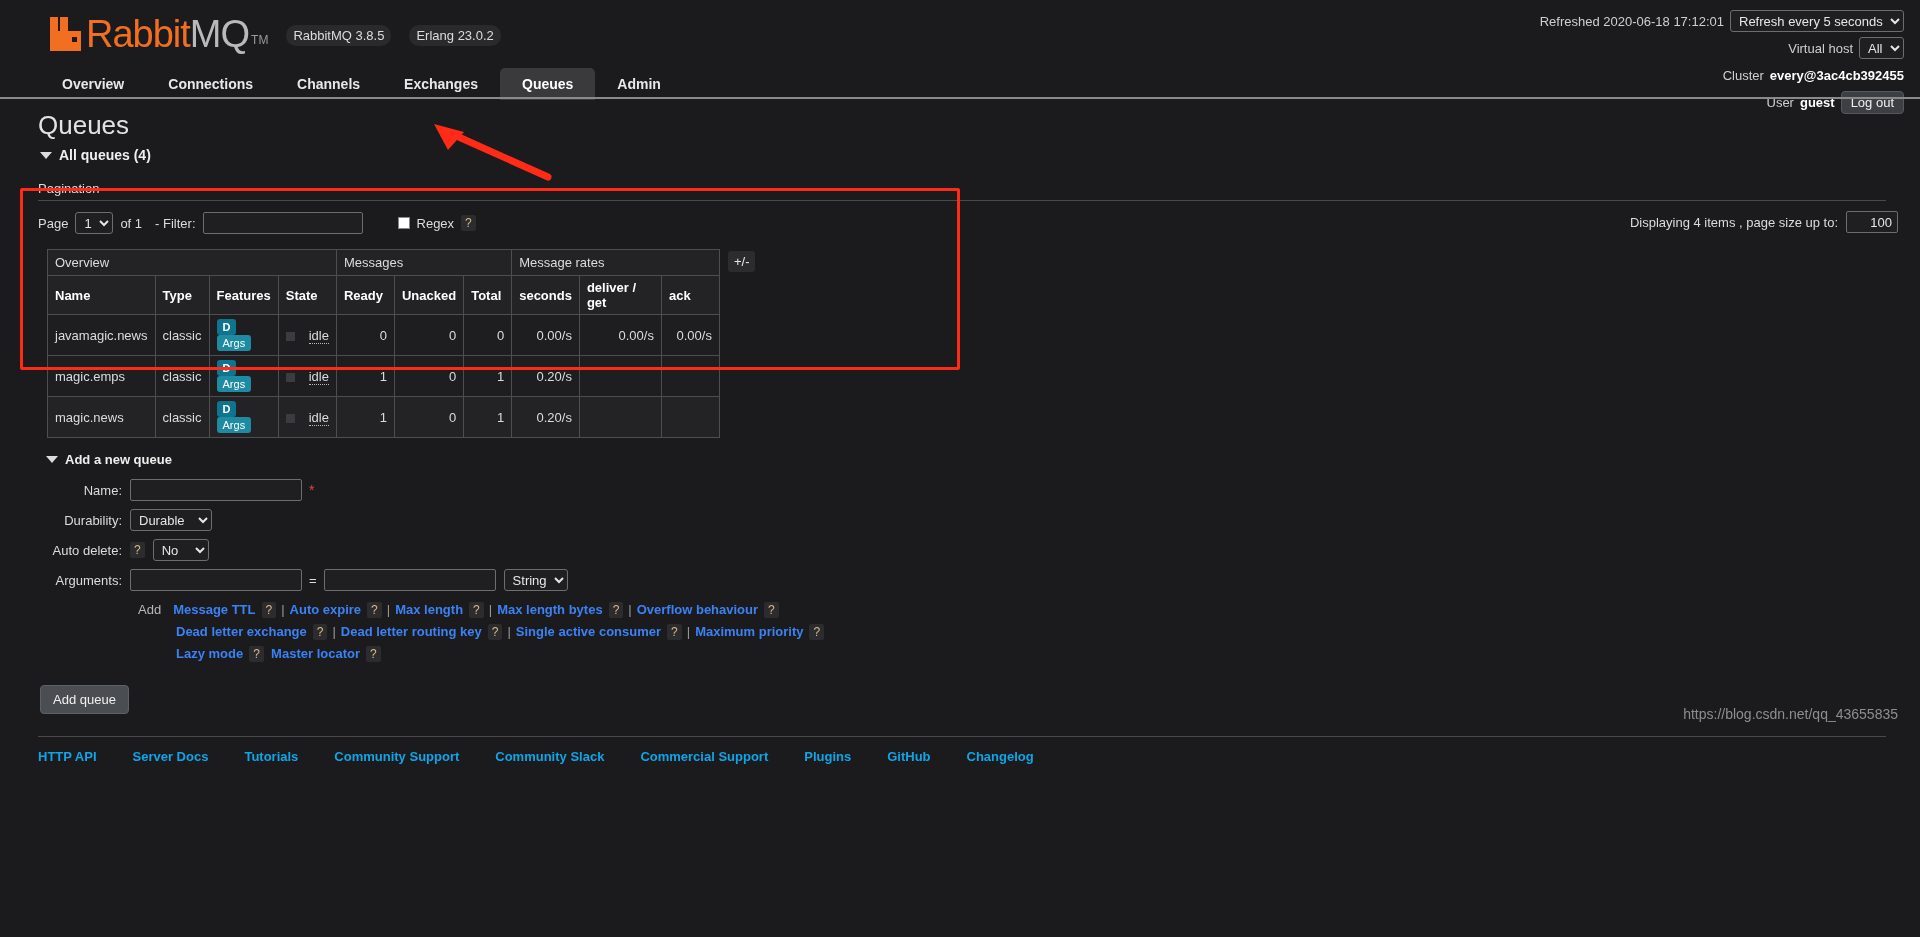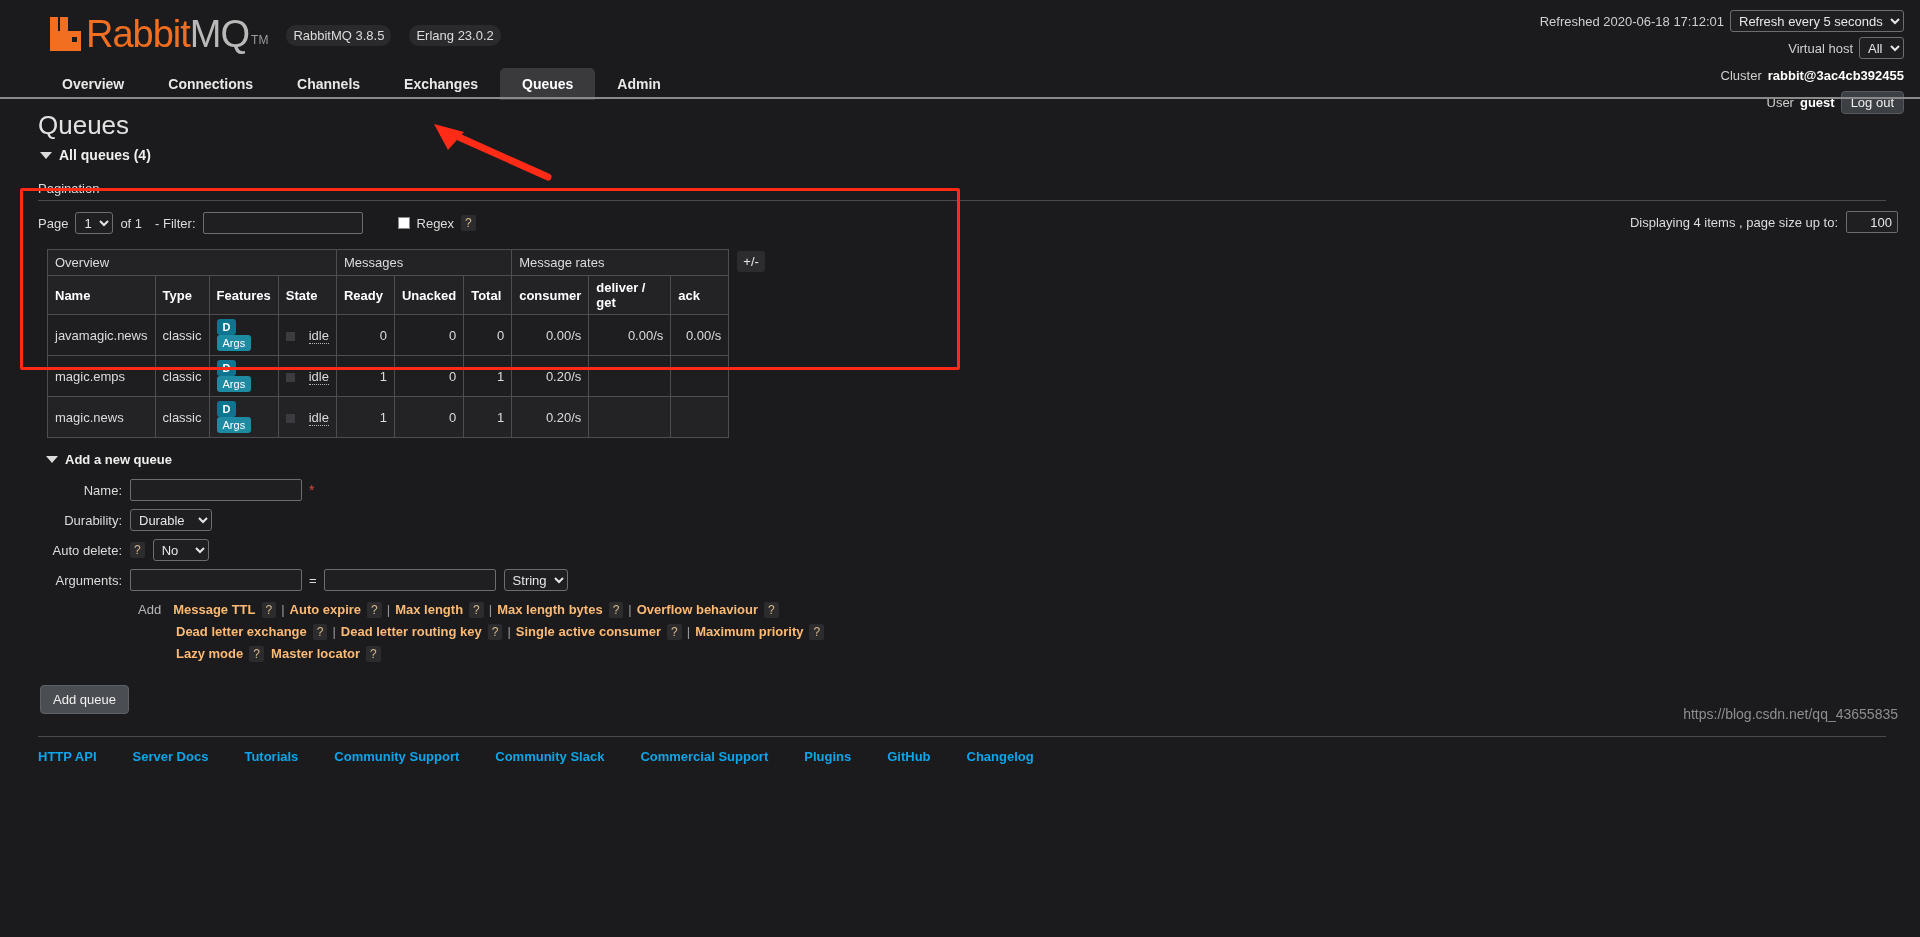--- a/index.html
+++ b/index.html
@@ -111,21 +111,21 @@
   .plusminus { margin-left: 8px; margin-top: 2px; font-size: 13px; color: #e8e8e8; background: #2c2c2f; padding: 3px 6px; border-radius: 3px; cursor: pointer; }
 
   
   .addq-head { margin: 14px 0 0 46px; font-size: 13px; font-weight: bold; color: #efefef; display: flex; align-items: center; gap: 7px; }
   .form { margin: 12px 0 0 0; font-size: 13px; }
   .frow { display: flex; align-items: center; margin-bottom: 8px; }
   .flabel { width: 130px; text-align: right; padding-right: 8px; color: #dcdcdc; }
   .req { color: #e0483c; margin-left: 7px; font-size: 14px; }
   .arg-links { margin-left: 138px; font-size: 13px; line-height: 21px; color: #ffffff; }
   .arg-links .addword { color: #b8b8b8; margin-right: 12px; }
-  .arg-links b { font-weight: bold; color: #fdba74; cursor: pointer; }
+  .arg-links b { font-weight: bold; color: #3b82f6; cursor: pointer; }
   .arg-links .sep { color: #9a9a9a; margin: 0 5px; }
   .addq-btn { margin: 20px 0 0 40px; background: #4a4d51; border: 1px solid #5d6064; color: #f0f0f0; font-size: 13px; padding: 6px 12px; border-radius: 4px; cursor: pointer; }
 
   
   .footer { margin: 22px 0 0 38px; width: 1848px; border-top: 1px solid #4a4a4d; padding-top: 12px; display: flex; gap: 36px; font-size: 13px; font-weight: bold; }
   .footer a { color: #0ea5e9; text-decoration: none; cursor: pointer; }
   .watermark { position: absolute; right: 22px; bottom: 14px; color: #8e8e90; font-size: 14px; }
 
   
   .arrow-anno { position: absolute; left: 430px; top: 122px; width: 130px; height: 60px; pointer-events: none; }
@@ -157,21 +157,21 @@
         </select>
       </div>
       <div class="hdr-line">
         <span>Virtual host</span>
         <select class="sel">
           <option>All</option>
         </select>
       </div>
       <div class="hdr-line">
         <span>Cluster</span>
-        <b>rabbit@3ac4cb392455</b>
+        <b>every@3ac4cb392455</b>
       </div>
       <div class="hdr-line">
         <span>User</span>
         <b>guest</b>
         <button class="btn">Log out</button>
       </div>
     </div>
 
     <div class="tabs" id="tabs">
         <div class="tab">Overview</div>
@@ -222,21 +222,21 @@
               <td colspan="3">Message rates</td>
             </tr>
             <tr class="colhdr">
               <td style="width: 96px;">Name</td>
               <td style="width: 50px;">Type</td>
               <td style="width: 62px;">Features</td>
               <td style="width: 58px;">State</td>
               <td style="width: 58px; margin-left: 36px;">Ready</td>
               <td style="width: 58px;">Unacked</td>
               <td style="width: 48px;">Total</td>
-              <td style="width: 58px;">consumer</td>
+              <td style="width: 58px;">seconds</td>
               <td style="width: 82px;">deliver / get</td>
               <td style="width: 58px;">ack</td>
             </tr>
             <tr class="r-odd">
               <td class="name">javamagic.news</td>
               <td>classic</td>
               <td><span class="badge-d">D</span><span class="badge-args">Args</span></td>
               <td class="state-cell"><span class="state-sq"></span><span class="state-txt">idle</span></td>
               <td class="num">0</td>
               <td class="num">0</td>

